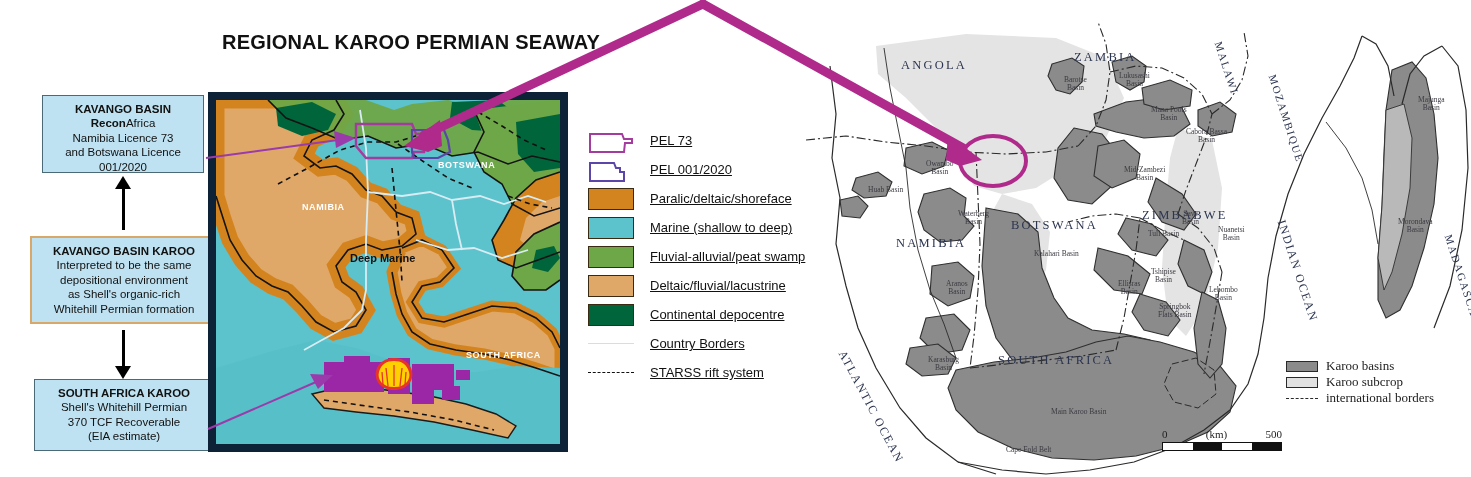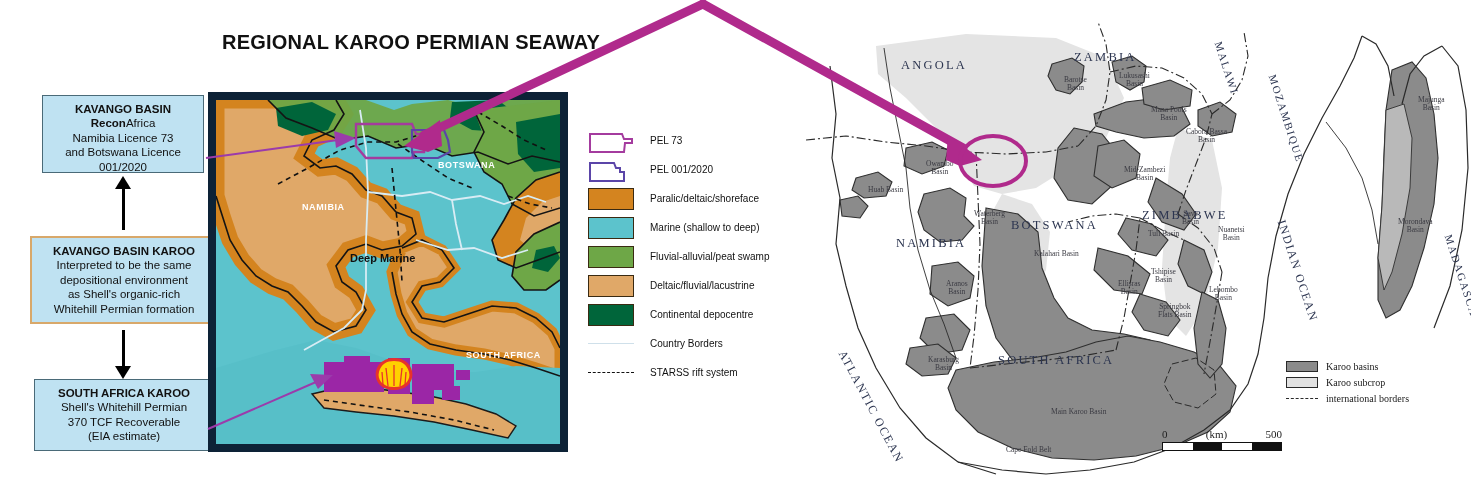--- a/index.html
+++ b/index.html
@@ -56,41 +56,41 @@
   #paleo-map{position:relative;width:100%;height:100%;overflow:hidden;background:#5cc3cc;}
   #paleo-map svg{display:block;width:100%;height:100%;}
   .plabel{position:absolute;font-size:9px;font-weight:bold;color:#ffffff;letter-spacing:.6px;pointer-events:none;}
   .plabel.dark{color:#111;font-size:11px;letter-spacing:0;}
 
   
   #legend{position:absolute;left:588px;top:126px;width:215px;}
   .leg-row{position:relative;height:29px;display:flex;align-items:center;}
   .leg-sym{width:48px;height:22px;margin-right:14px;flex:0 0 48px;position:relative;}
   .leg-sw{width:46px;height:22px;border:1px solid #3a2a12;box-sizing:border-box;}
-  .leg-txt{font-size:10px;color:#111;white-space:nowrap;}
+  .leg-txt{font-size:13px;color:#111;white-space:nowrap;text-decoration:underline;}
   .leg-line{width:46px;height:0;border-top:1.5px solid #cfe0ea;margin-top:10px;}
   .leg-dash{width:46px;height:0;border-top:1.8px dashed #111;margin-top:10px;}
 
   
   #basin-map{position:absolute;left:806px;top:18px;width:665px;height:459px;}
   #basin-map svg{display:block;width:100%;height:100%;}
   .blabel{position:absolute;pointer-events:none;font-family:"Liberation Serif",serif;color:#2a2a33;}
   .country{font-size:12.5px;letter-spacing:2.2px;color:#2c3550;}
   .country.sm{font-size:11px;letter-spacing:1.6px;}
   .basin{font-size:7.5px;line-height:1.05;text-align:center;color:#3a3a42;}
   .ocean{font-size:12px;letter-spacing:1.6px;color:#2c3550;}
 
   
   #basin-legend{position:absolute;left:1286px;top:358px;width:180px;font-family:"Liberation Serif",serif;}
   .bl-row{display:flex;align-items:center;height:16px;}
   .bl-sym{width:32px;height:11px;margin-right:8px;flex:0 0 32px;box-sizing:border-box;}
   .bl-basins{background:#8b8b8b;border:1px solid #2a2a2a;}
   .bl-subcrop{background:#e2e2e2;border:1px solid #2a2a2a;}
   .bl-dash{border-top:1.5px dashed #2a2a2a;height:0;margin-top:5px;}
-  .bl-txt{font-size:10px;color:#222;white-space:nowrap;}
+  .bl-txt{font-size:13px;color:#222;white-space:nowrap;}
 
   
   #scalebar{position:absolute;left:1162px;top:428px;width:120px;font-family:"Liberation Serif",serif;}
   .sb-labels{display:flex;justify-content:space-between;font-size:11px;color:#222;}
   .sb-bar{margin-top:2px;height:7px;border:1px solid #111;display:flex;}
   .sb-seg{flex:1;}
   .sb-seg.on{background:#111;}
   .sb-seg.off{background:#fff;}
 
   
@@ -433,21 +433,21 @@
     <div class="blabel ocean" style="left:42px;top:330px;transform:rotate(62deg);transform-origin:left top;">ATLANTIC OCEAN</div>
     <div class="blabel ocean" style="left:482px;top:200px;transform:rotate(72deg);transform-origin:left top;">INDIAN OCEAN</div>
 
     <div id="basin-labels">
         <div class="blabel basin" style="left: 258px; top: 58px;">Barotse<br>Basin</div>
         <div class="blabel basin" style="left: 313px; top: 54px;">Lukusashi<br>Basin</div>
         <div class="blabel basin" style="left: 345px; top: 88px;">Mana Pools<br>Basin</div>
         <div class="blabel basin" style="left: 380px; top: 110px;">Cabora Bassa<br>Basin</div>
         <div class="blabel basin" style="left: 120px; top: 142px;">Owambo<br>Basin</div>
         <div class="blabel basin" style="left: 62px; top: 168px;">Huab Basin</div>
-        <div class="blabel basin" style="left: 152px; top: 192px; margin-left: 16px;">Waterberg<br>Basin</div>
+        <div class="blabel basin" style="left: 152px; top: 192px;">Waterberg<br>Basin</div>
         <div class="blabel basin" style="left: 318px; top: 148px;">Mid-Zambezi<br>Basin</div>
         <div class="blabel basin" style="left: 376px; top: 192px;">Save<br>Basin</div>
         <div class="blabel basin" style="left: 412px; top: 208px; text-align: center;">Nuanetsi<br>Basin</div>
         <div class="blabel basin" style="left: 342px; top: 212px;">Tuli Basin</div>
         <div class="blabel basin" style="left: 312px; top: 262px;">Ellisras<br>Basin</div>
         <div class="blabel basin" style="left: 345px; top: 250px;">Tshipise<br>Basin</div>
         <div class="blabel basin" style="left: 352px; top: 285px;">Springbok<br>Flats Basin</div>
         <div class="blabel basin" style="left: 403px; top: 268px; text-align: center;">Lebombo<br>Basin</div>
         <div class="blabel basin" style="left: 140px; top: 262px;">Aranos<br>Basin</div>
         <div class="blabel basin" style="left: 228px; top: 232px;">Kalahari Basin</div>

